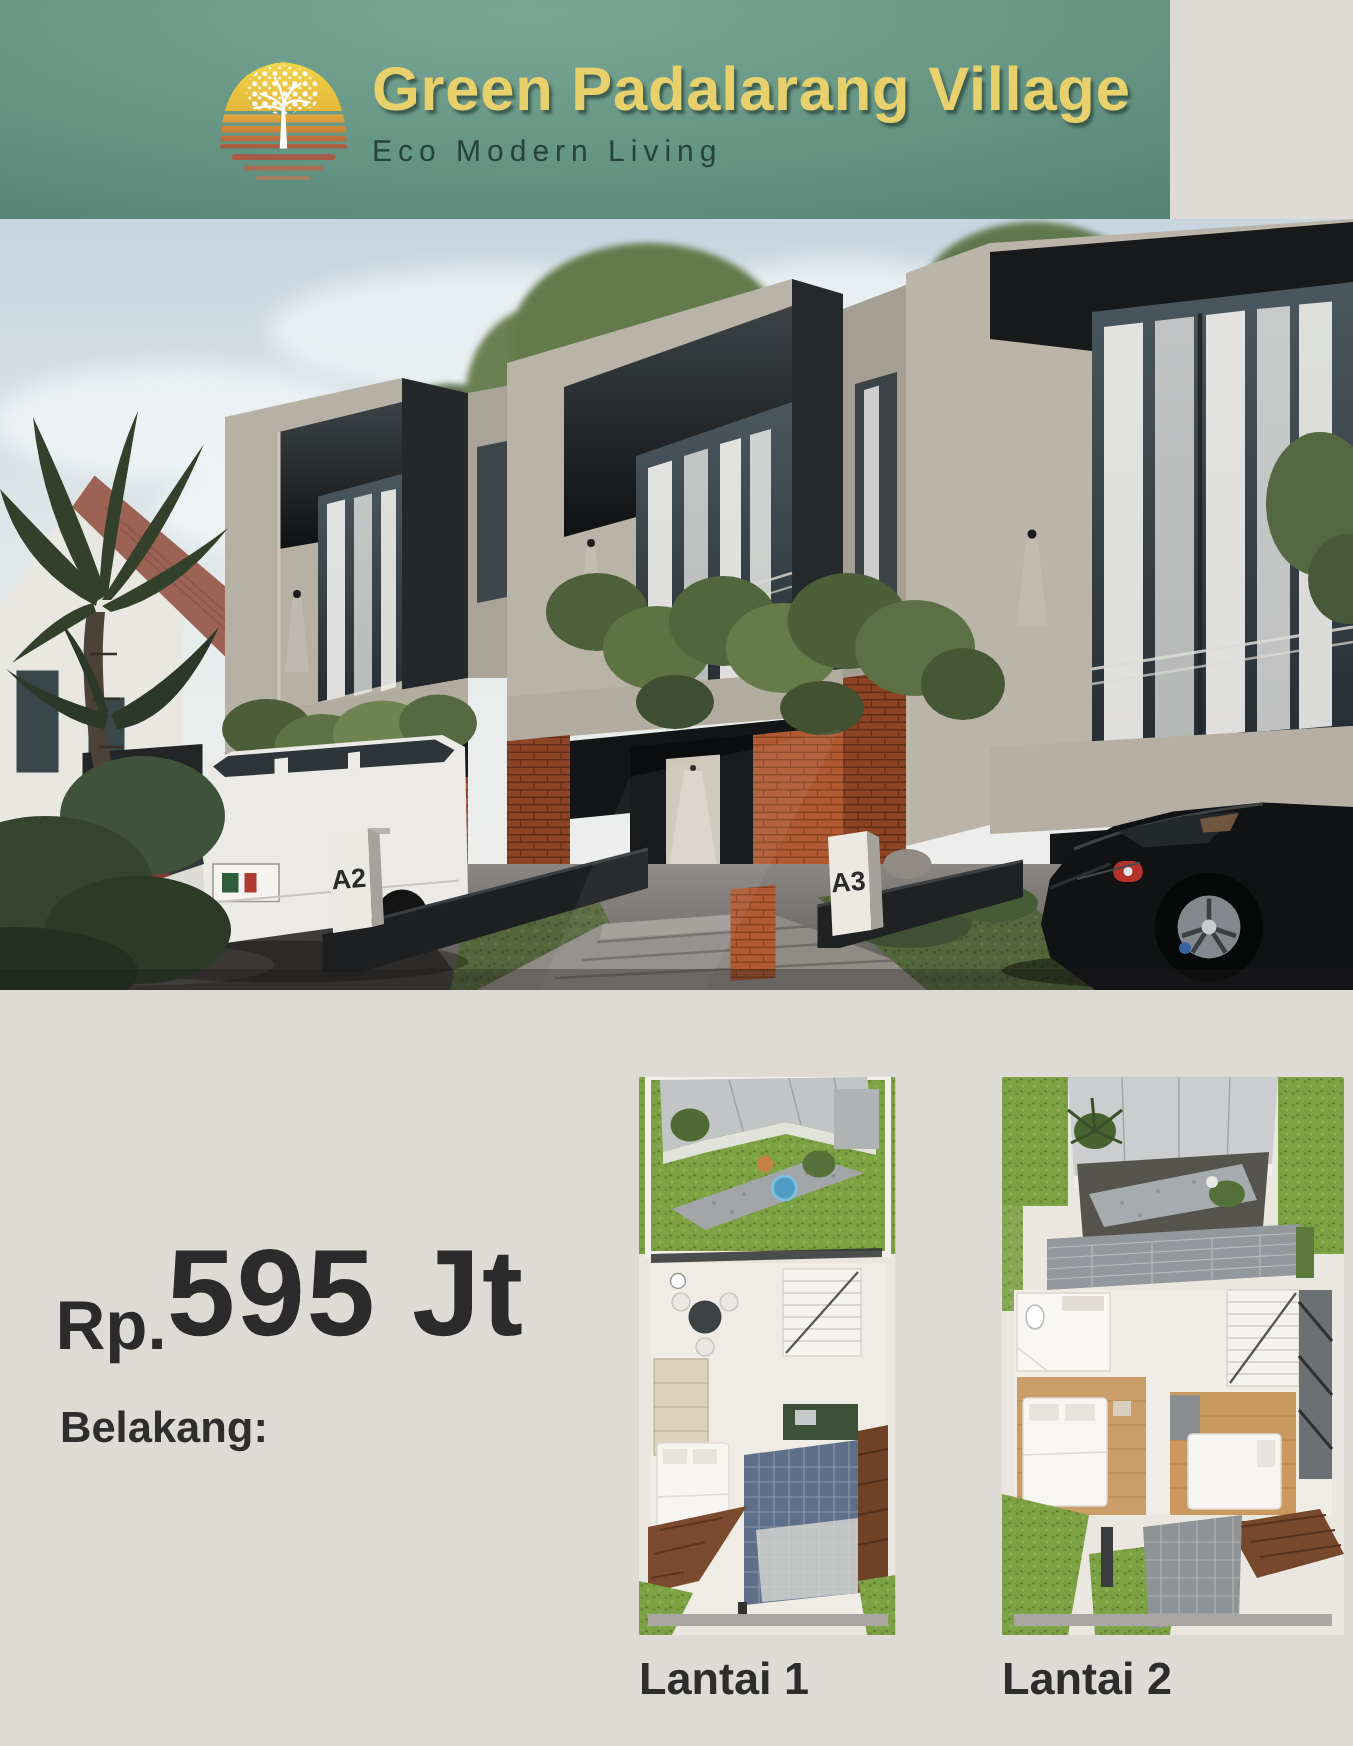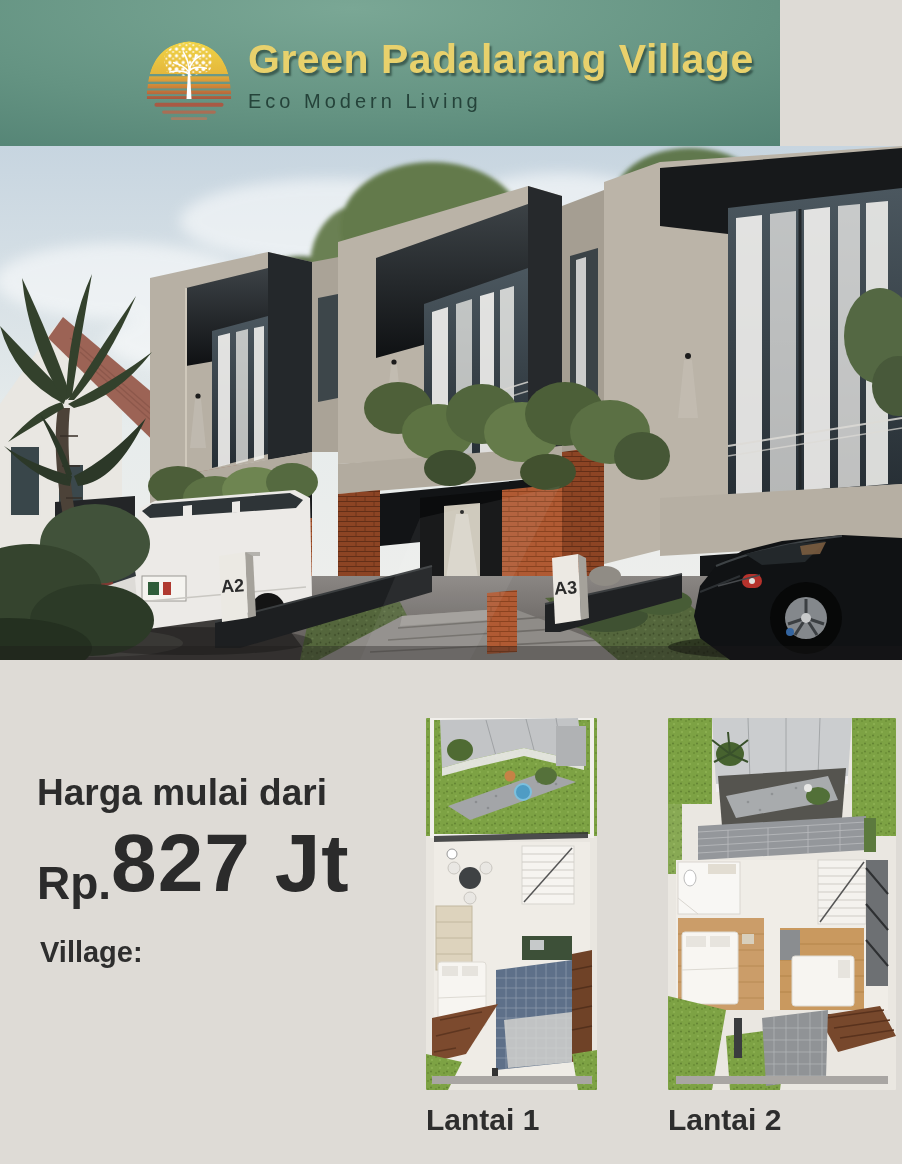--- a/index.html
+++ b/index.html
@@ -363,26 +363,25 @@
         <ellipse cx="92" cy="474" rx="62" ry="36" fill="#2c3a27"></ellipse>
         <ellipse cx="8" cy="502" rx="84" ry="30" fill="#243020"></ellipse>
       </g>
 
       <polygon points="420,372 560,340 470,514 360,514" fill="#ffffff" opacity="0.06"></polygon>
       <rect x="0" y="500" width="902" height="14" fill="#1c1b1a" opacity="0.35"></rect>
     </svg>
   </div>
 
   <section class="info">
-    <div class="price-lead">Harga mulai dari</div>
     <div class="price">
       <span class="rp">Rp.</span>
-        <span class="amount">827 Jt</span>
+        <span class="amount">595 Jt</span>
     </div>
-    <div class="features-title">Village:</div>
+    <div class="features-title">Belakang:</div>
 
     <figure class="plan plan1">
       <svg width="171" height="372" viewBox="0 0 171 372">
         <defs>
           <pattern id="grassP" width="8" height="8" patternUnits="userSpaceOnUse">
             <rect width="8" height="8" fill="#7da244"></rect>
             <circle cx="2" cy="3" r="1.1" fill="#6b8f36"></circle>
             <circle cx="6" cy="6" r="1" fill="#8fb254"></circle>
             <circle cx="5" cy="1.5" r="0.9" fill="#5f7f30"></circle>
           </pattern>

